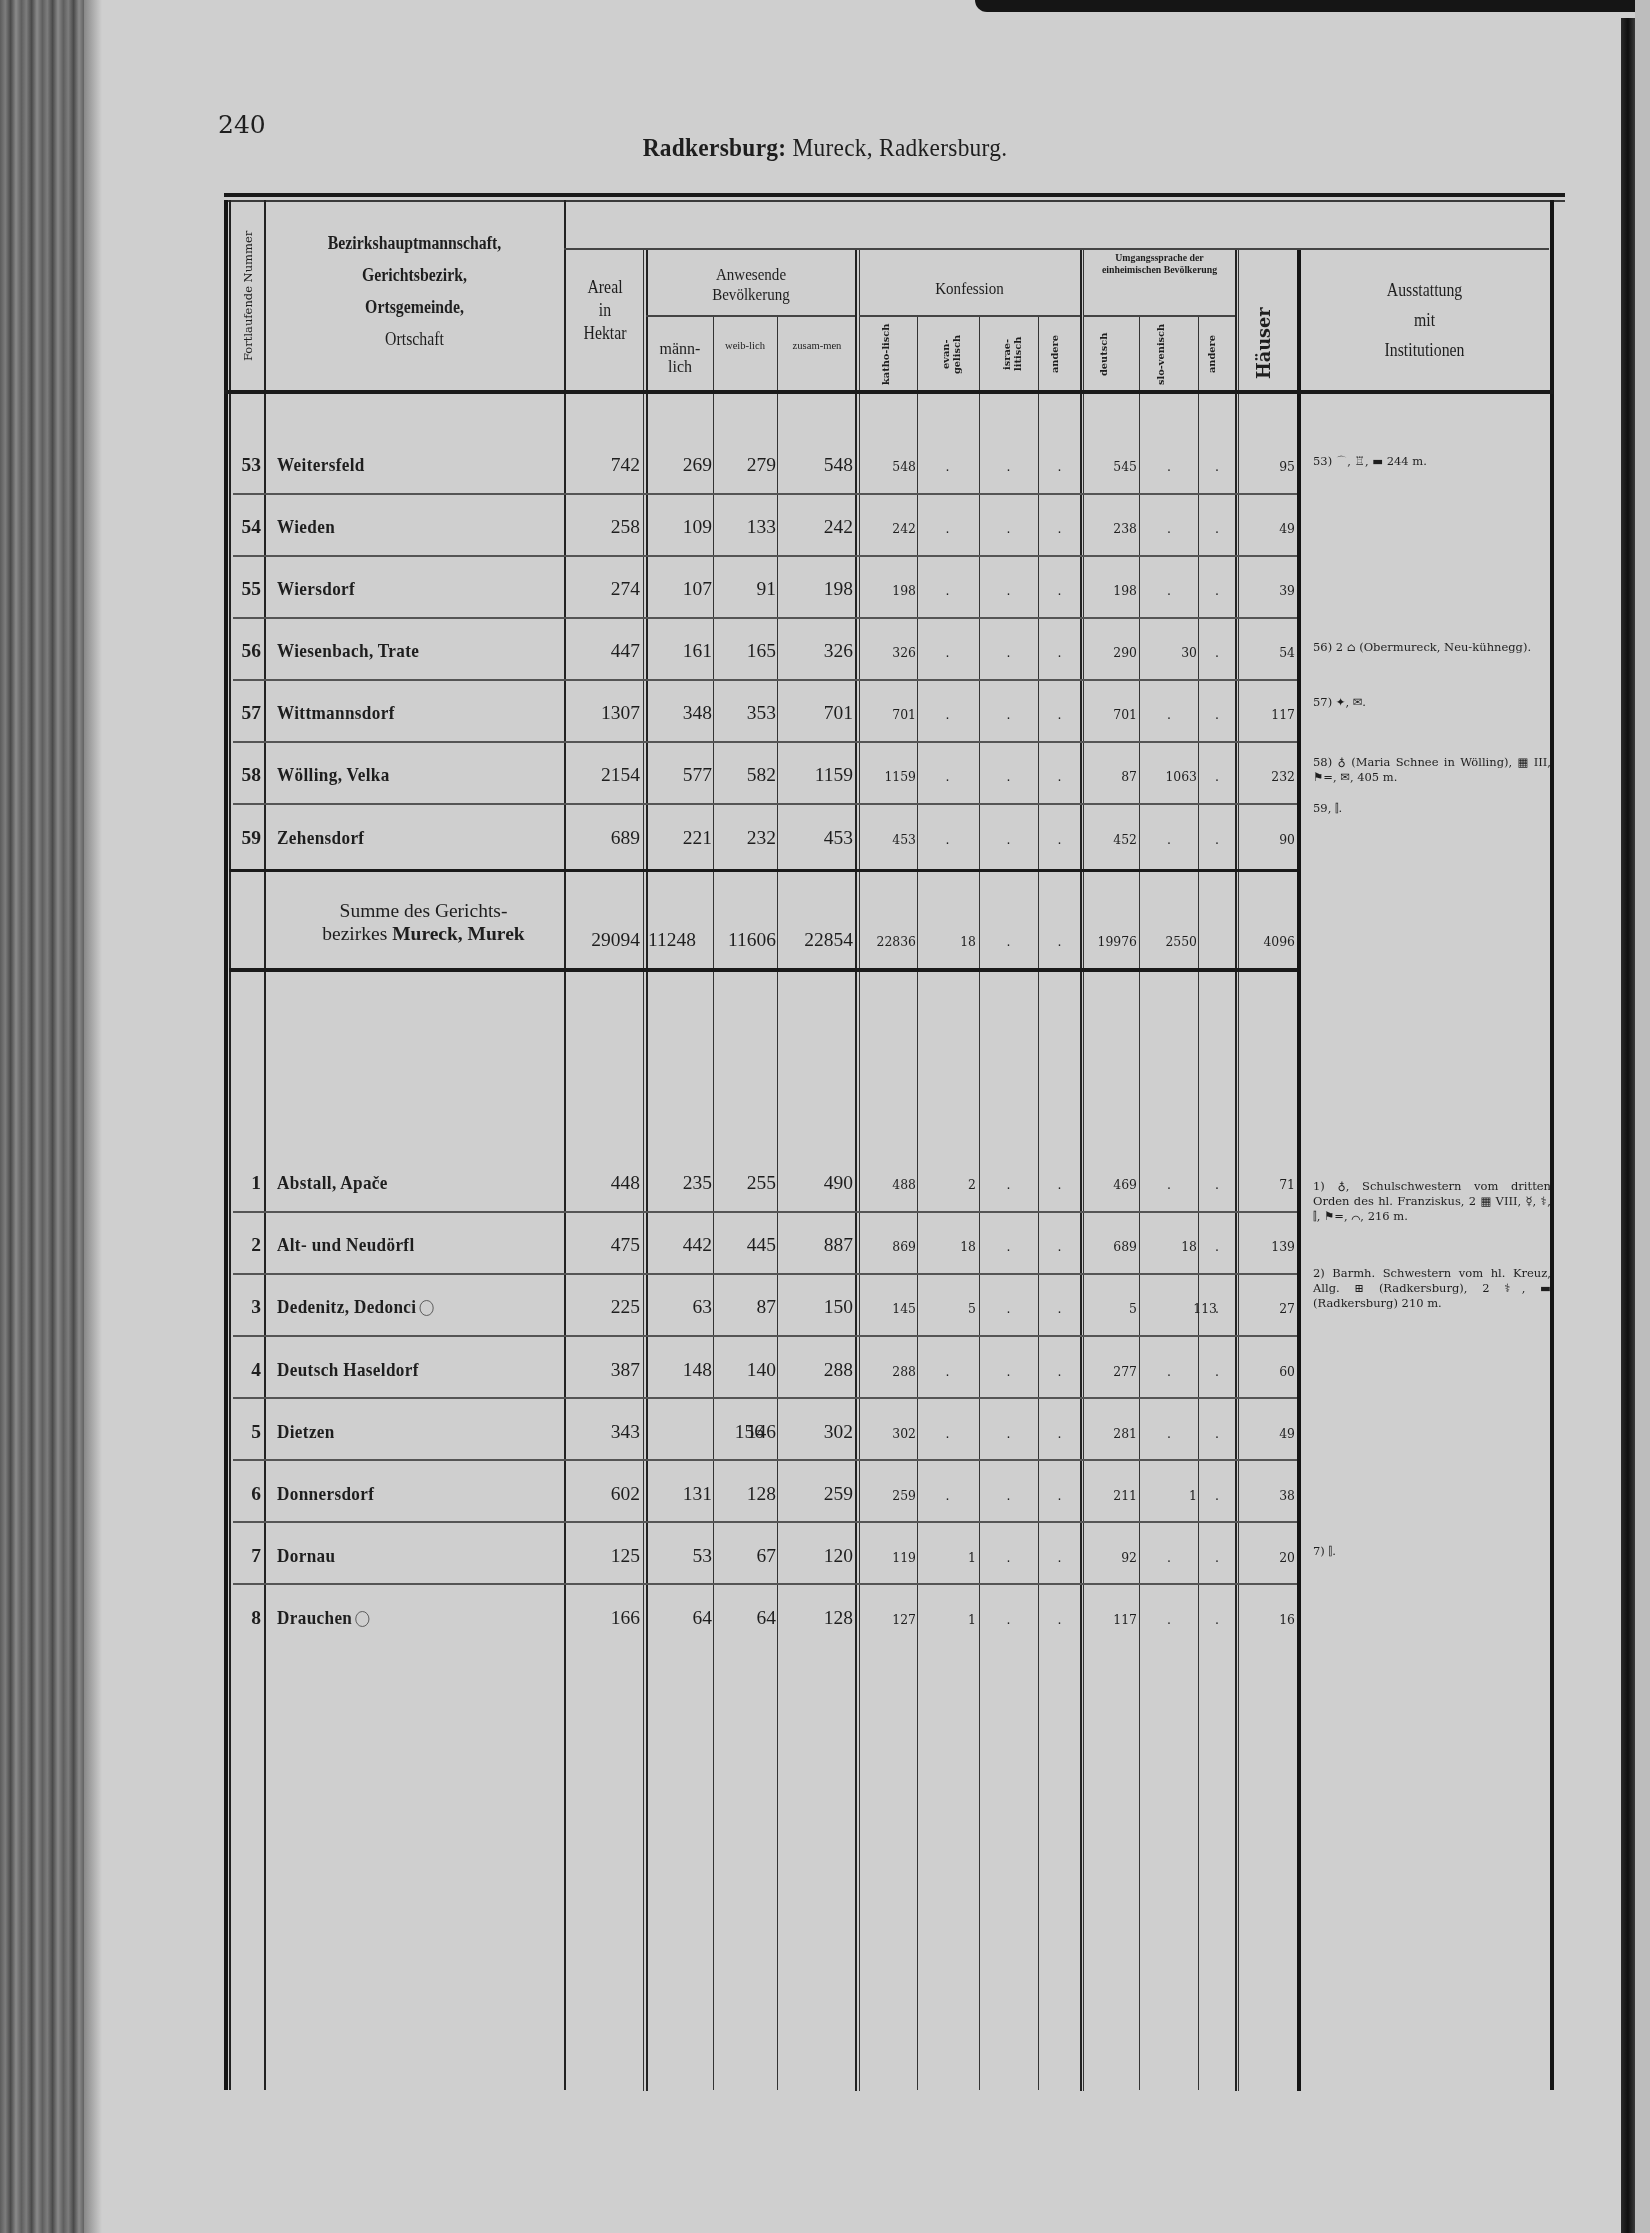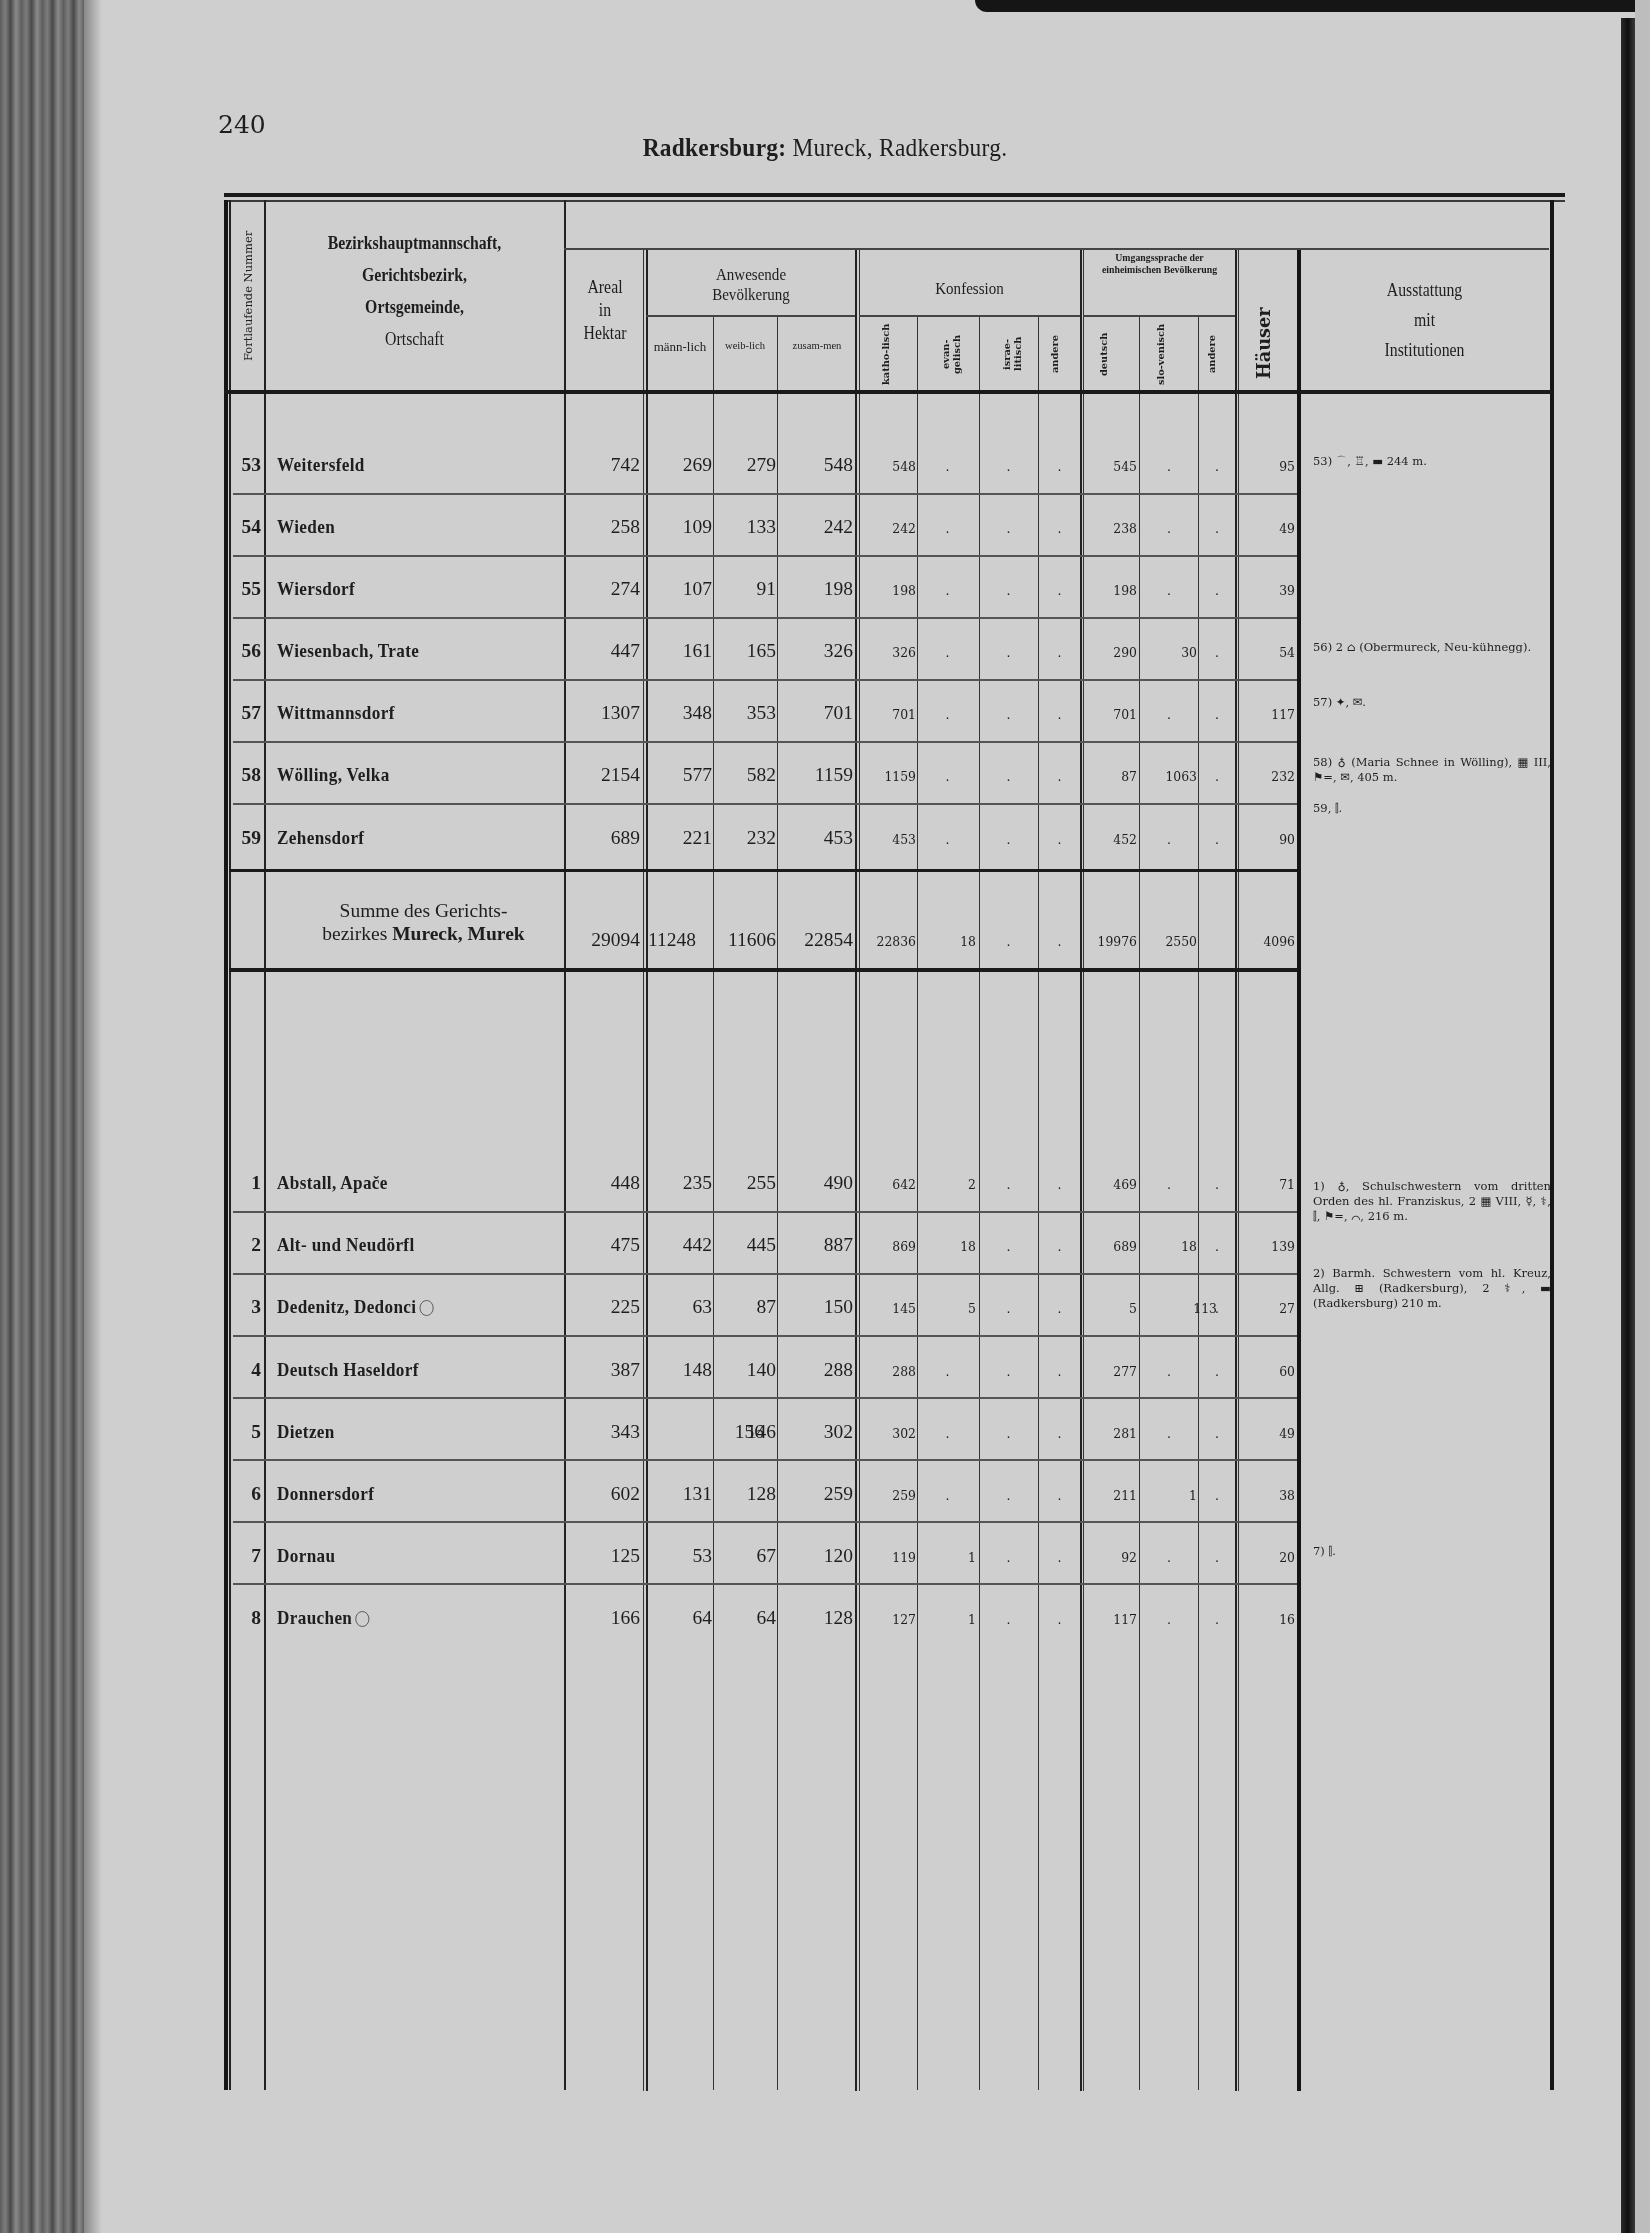--- a/index.html
+++ b/index.html
@@ -105,21 +105,21 @@
     <div>Gerichtsbezirk,</div>
     <div>Ortsgemeinde,</div>
     <div style="font-weight:normal">Ortschaft</div>
   </div>
   <div class="hcell hnorm" style="left:342px; top:82px; width:78px; line-height:23px;">
     <div>Areal</div>
     <div>in</div>
     <div>Hektar</div>
   </div>
   <div class="hcell hnorm" style="left:443px; top:71px; width:168px; font-size:17.7px;">Anwesende Bevölkerung</div>
-  <div class="hcell" style="left:424px; top:147px; width:64px; font-size:13px;">männ-lich</div>
+  <div class="hcell" style="left:424px; top:147px; width:64px; font-size:16px;">männ-lich</div>
   <div class="hcell" style="left:490px; top:147px; width:62px; font-size:10.6px;">weib-lich</div>
   <div class="hcell" style="left:555px; top:147px; width:76px; font-size:10.6px;">zusam-men</div>
   <div class="hcell hnorm" style="left:635px; top:85px; width:221px; font-size:17.7px;">Konfession</div>
   <div class="vtext" style="left:656px; top:129px; width:26.6px; height:64px; font-size:9.8px; font-weight:bold;">katho-lisch</div>
   <div class="vtext" style="left:716px; top:129px; width:26.6px; height:64px; font-size:9.8px; font-weight:bold;">evan-gelisch</div>
   <div class="vtext" style="left:777px; top:129px; width:26.6px; height:64px; font-size:9.8px; font-weight:bold;">israe-litisch</div>
   <div class="vtext" style="left:825px; top:129px; width:21px; height:64px; font-size:9.8px; font-weight:bold;">andere</div>
   <div class="hcell" style="left:862px; top:59px; width:147px; font-size:9.8px; font-weight:bold; line-height:12.4px;">Umgangssprache der einheimischen Bevölkerung</div>
   <div class="vtext" style="left:874px; top:129px; width:26.6px; height:64px; font-size:9.8px; font-weight:bold;">deutsch</div>
   <div class="vtext" style="left:931px; top:129px; width:26.6px; height:64px; font-size:9.8px; font-weight:bold;">slo-venisch</div>
@@ -282,21 +282,21 @@
 
 
   <div id="radk-rows">
       <div class="row" style="top: 959px;">
         <div class="c nr">1</div>
         <div class="c name"><span>Abstall, Apače</span></div>
         <div class="c  " style="left:342px;width:74px;">448</div>
         <div class="c  " style="left:424px;width:64px;">235</div>
         <div class="c  " style="left:490px;width:62px;">255</div>
         <div class="c  " style="left:555px;width:74px;">490</div>
-        <div class="c small " style="left:637px;width:55px;">642</div>
+        <div class="c small " style="left:637px;width:55px;">488</div>
         <div class="c small " style="left:695px;width:57px;">2</div>
         <div class="c small dot" style="left:756px;width:57px;">.</div>
         <div class="c small dot" style="left:816px;width:39px;">.</div>
         <div class="c small " style="left:861px;width:52px;">469</div>
         <div class="c small dot" style="left:917px;width:56px;">.</div>
         <div class="c small dot" style="left:976px;width:34px;">.</div>
         <div class="c small " style="left:1016px;width:55px;">71</div>
       </div>
       <div class="hline" style="left: 8.9px; top: 1018px; width: 1064px; height: 1.8px; background: rgb(85, 85, 85);"></div>
       <div class="row" style="top: 1021px;">

